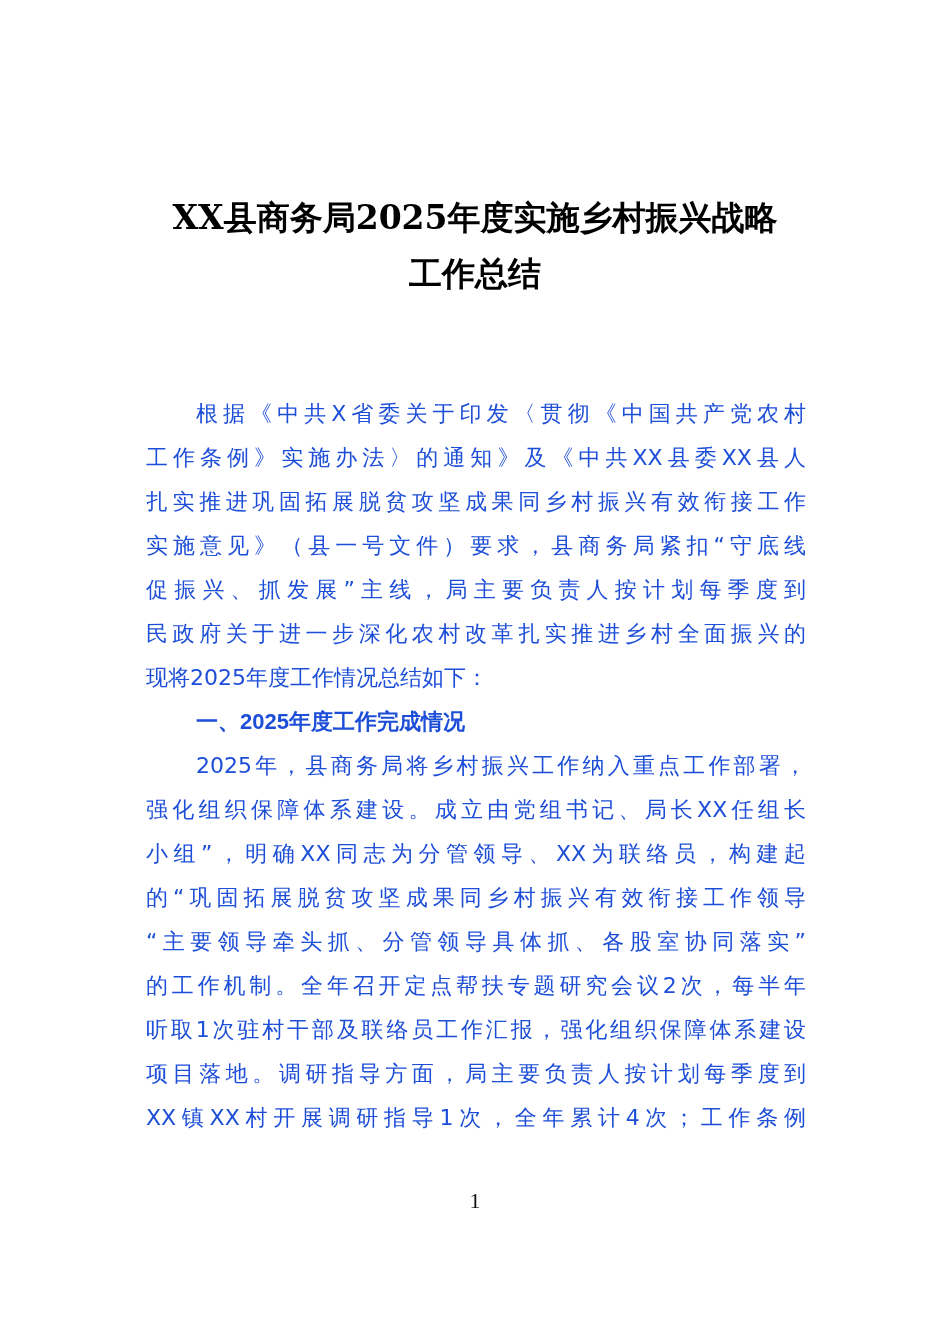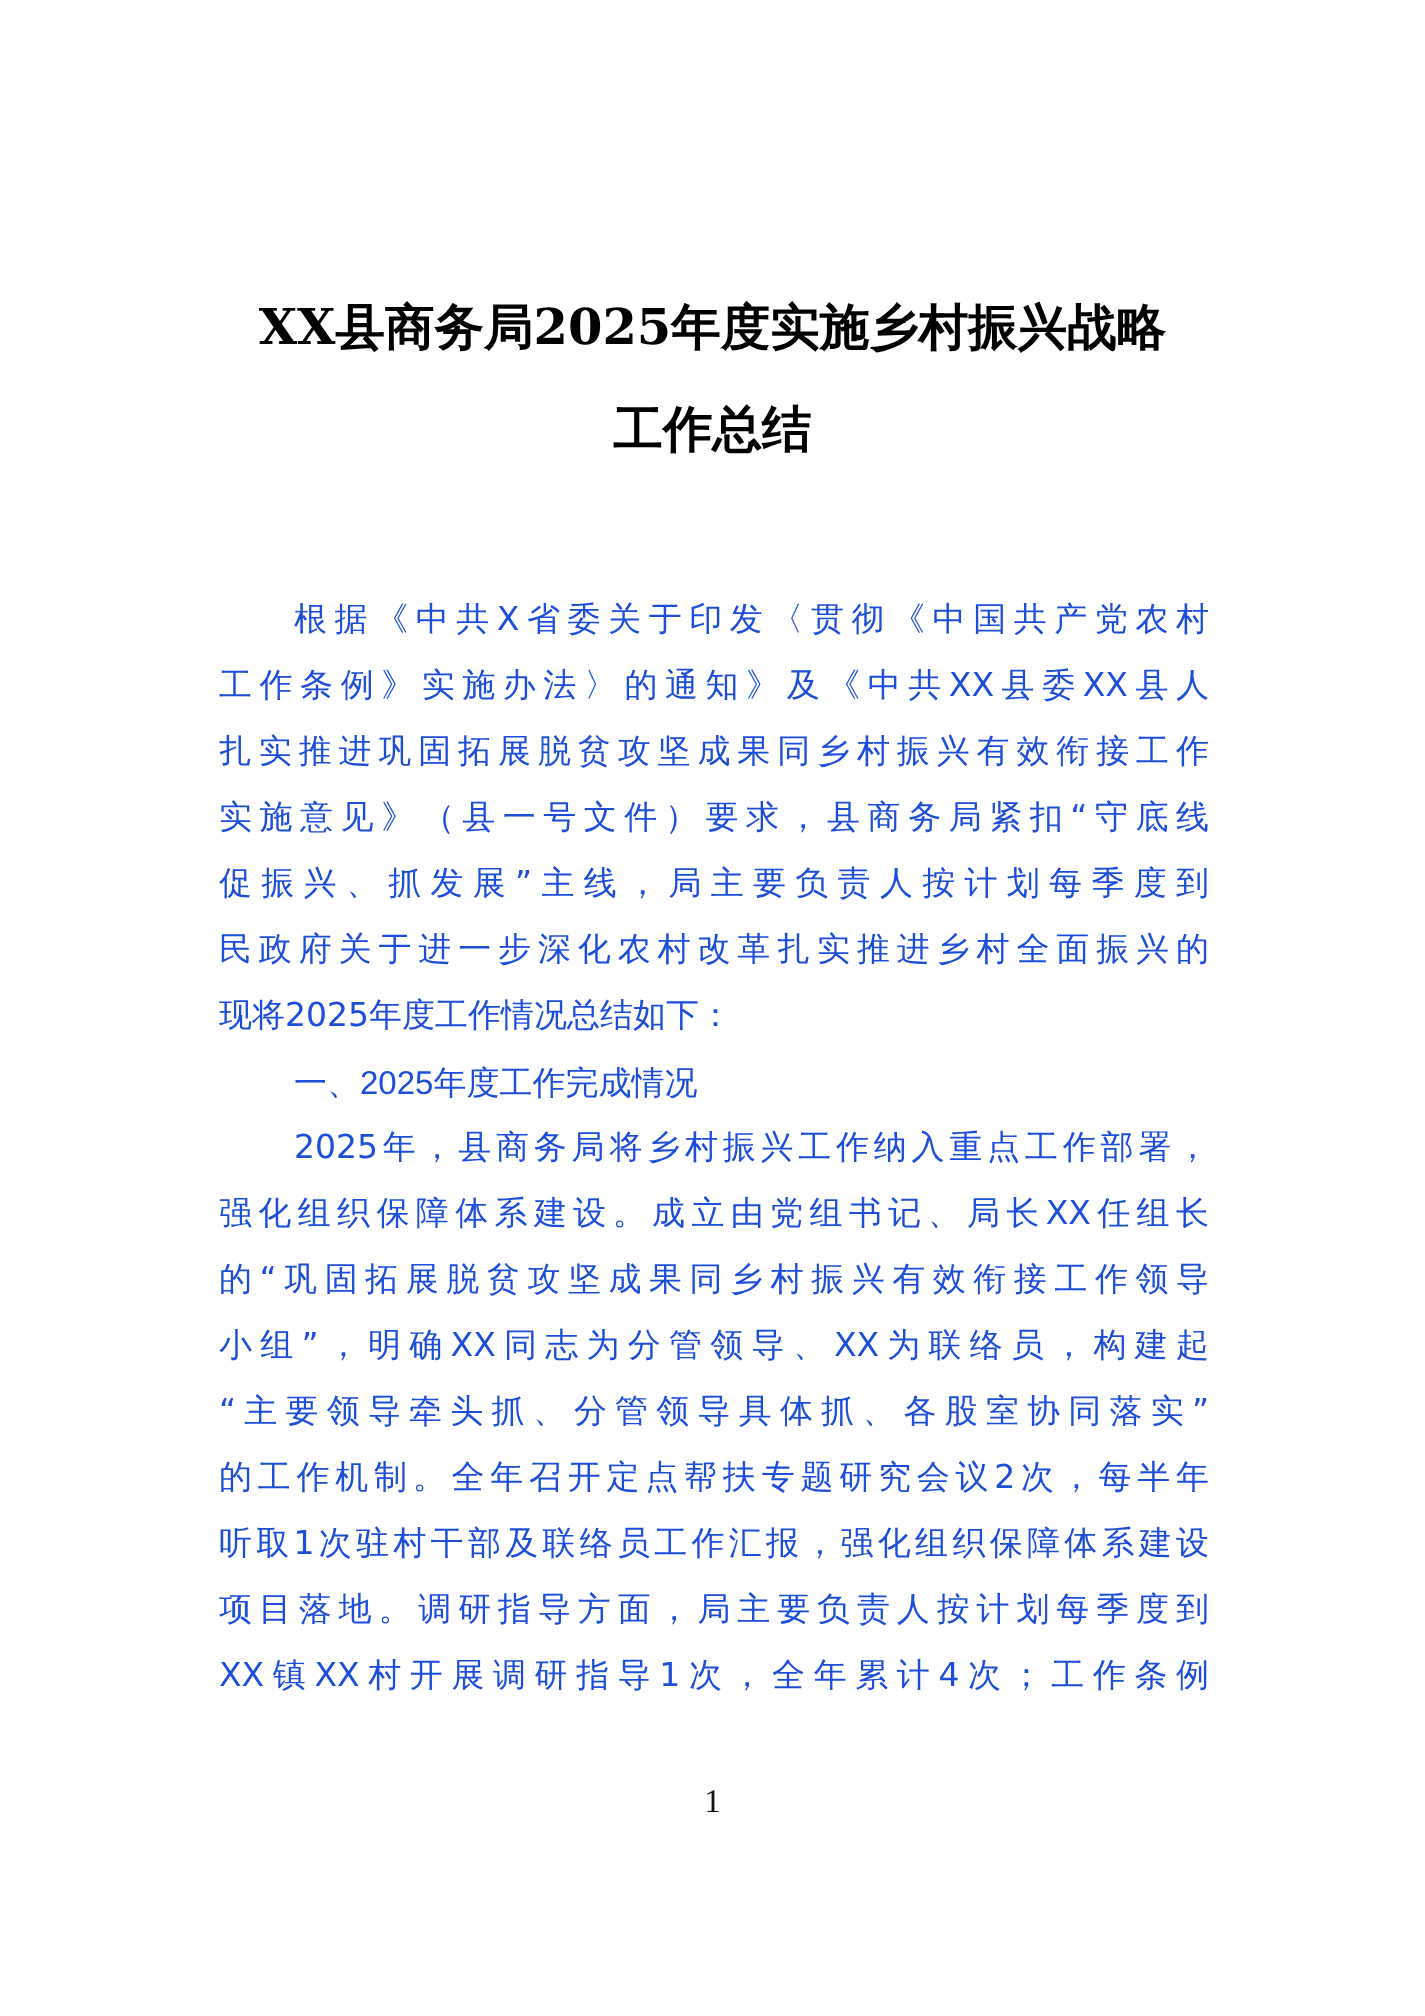--- a/index.html
+++ b/index.html
@@ -1,25 +1,25 @@
 <!DOCTYPE html>
 <html><head>
   <meta charset="utf-8">
   <style>
     html, body { margin: 0; padding: 0; background: #ffffff; }
     body { width: 950px; height: 1344px; position: relative; overflow: hidden; color: #111111; }
     .page { position: absolute; left: 0; top: 0; width: 950px; height: 1344px; background: #ffffff; }
     .title { position: absolute; left: 120px; width: 710px; text-align: center; font-family: "DejaVu Serif", "Liberation Serif", serif; font-weight: bold; font-size: 33px; letter-spacing: 0px; color: #000; white-space: nowrap; }
     .title.l1 { top: 196px; }
-    .title.l2 { top: 264px; }
+    .title.l2 { top: 252px; }
     .body { position: absolute; left: 146px; width: 660px; font-family: "DejaVu Sans", "Liberation Sans", sans-serif; font-size: 22px; color: #1d4ed8; }
     .line { height: 44px; line-height: 44px; white-space: nowrap; text-align: justify; text-align-last: justify; }
     .line.last { text-align-last: left; }
     .line.indent { padding-left: 50px; }
-    .heading { font-weight: normal; font-family: "Liberation Sans", "DejaVu Sans", sans-serif; text-align-last: left; }
+    .heading { font-weight: bold; font-family: "Liberation Sans", "DejaVu Sans", sans-serif; text-align-last: left; }
     .pagenum { position: absolute; top: 1188px; left: 0; width: 950px; text-align: center; font-family: "Liberation Serif", serif; font-size: 22px; color: #111; }
   </style>
 </head>
 <body>
 
 <div class="page">
 
   <div class="title l1">XX县商务局2025年度实施乡村振兴战略</div>
   <div class="title l2">工作总结</div>
 
@@ -29,22 +29,22 @@
     <div class="line">扎实推进巩固拓展脱贫攻坚成果同乡村振兴有效衔接工作</div>
     <div class="line">实施意见》（县一号文件）要求，县商务局紧扣“守底线</div>
     <div class="line">促振兴、抓发展”主线，局主要负责人按计划每季度到</div>
     <div class="line">民政府关于进一步深化农村改革扎实推进乡村全面振兴的</div>
     <div class="line last">现将2025年度工作情况总结如下：</div>
 
     <div class="line indent heading">一、2025年度工作完成情况</div>
 
     <div class="line indent">2025年，县商务局将乡村振兴工作纳入重点工作部署，</div>
     <div class="line">强化组织保障体系建设。成立由党组书记、局长XX任组长</div>
+    <div class="line">小组”，明确XX同志为分管领导、XX为联络员，构建起</div>
     <div class="line">的“巩固拓展脱贫攻坚成果同乡村振兴有效衔接工作领导</div>
-    <div class="line">小组”，明确XX同志为分管领导、XX为联络员，构建起</div>
     <div class="line">“主要领导牵头抓、分管领导具体抓、各股室协同落实”</div>
     <div class="line">的工作机制。全年召开定点帮扶专题研究会议2次，每半年</div>
     <div class="line">听取1次驻村干部及联络员工作汇报，强化组织保障体系建设</div>
     <div class="line">项目落地。调研指导方面，局主要负责人按计划每季度到</div>
     <div class="line">XX镇XX村开展调研指导1次，全年累计4次；工作条例</div>
   </div>
 
   <div class="pagenum">1</div>
 </div>
 

